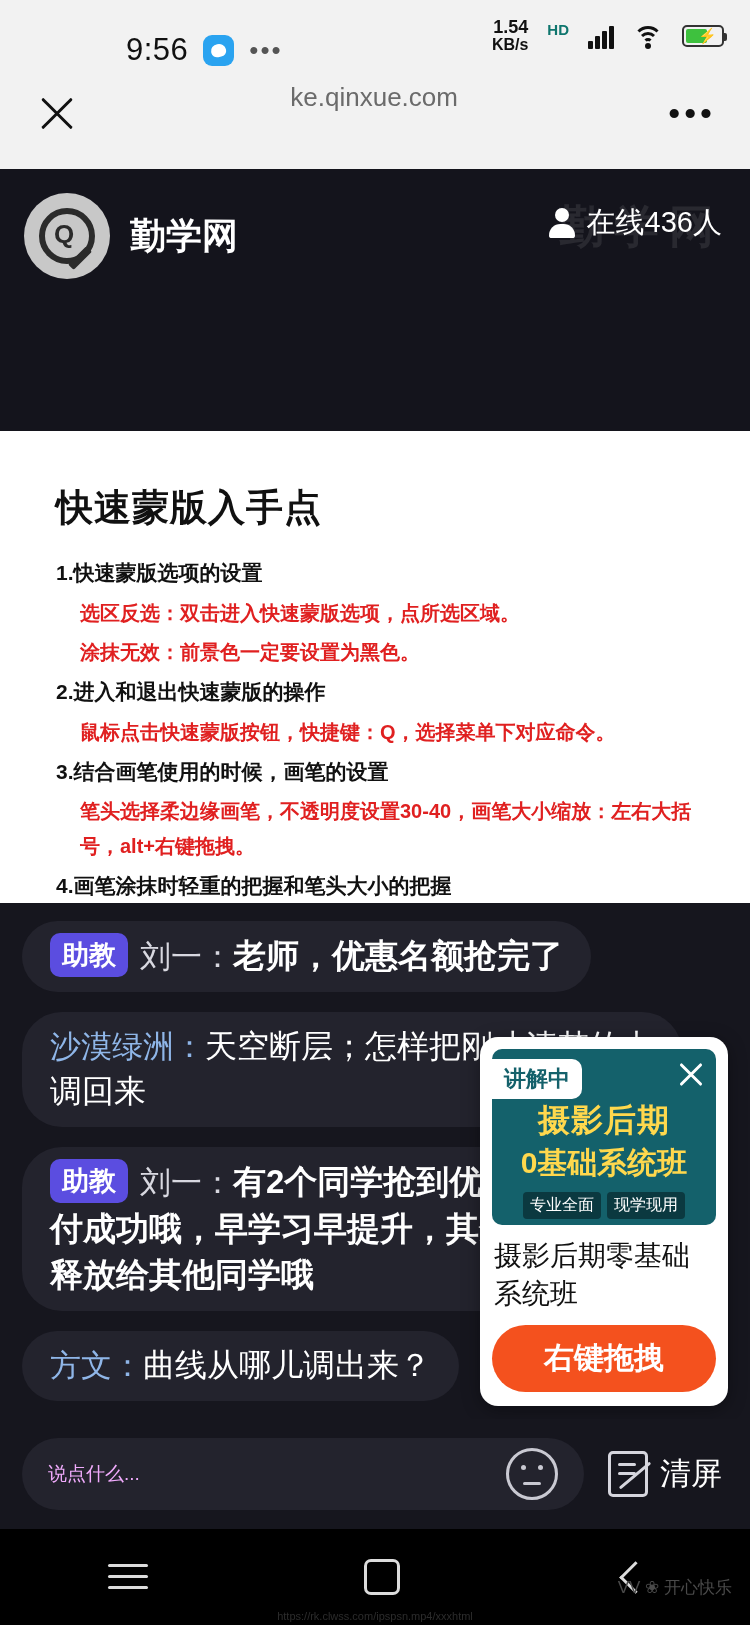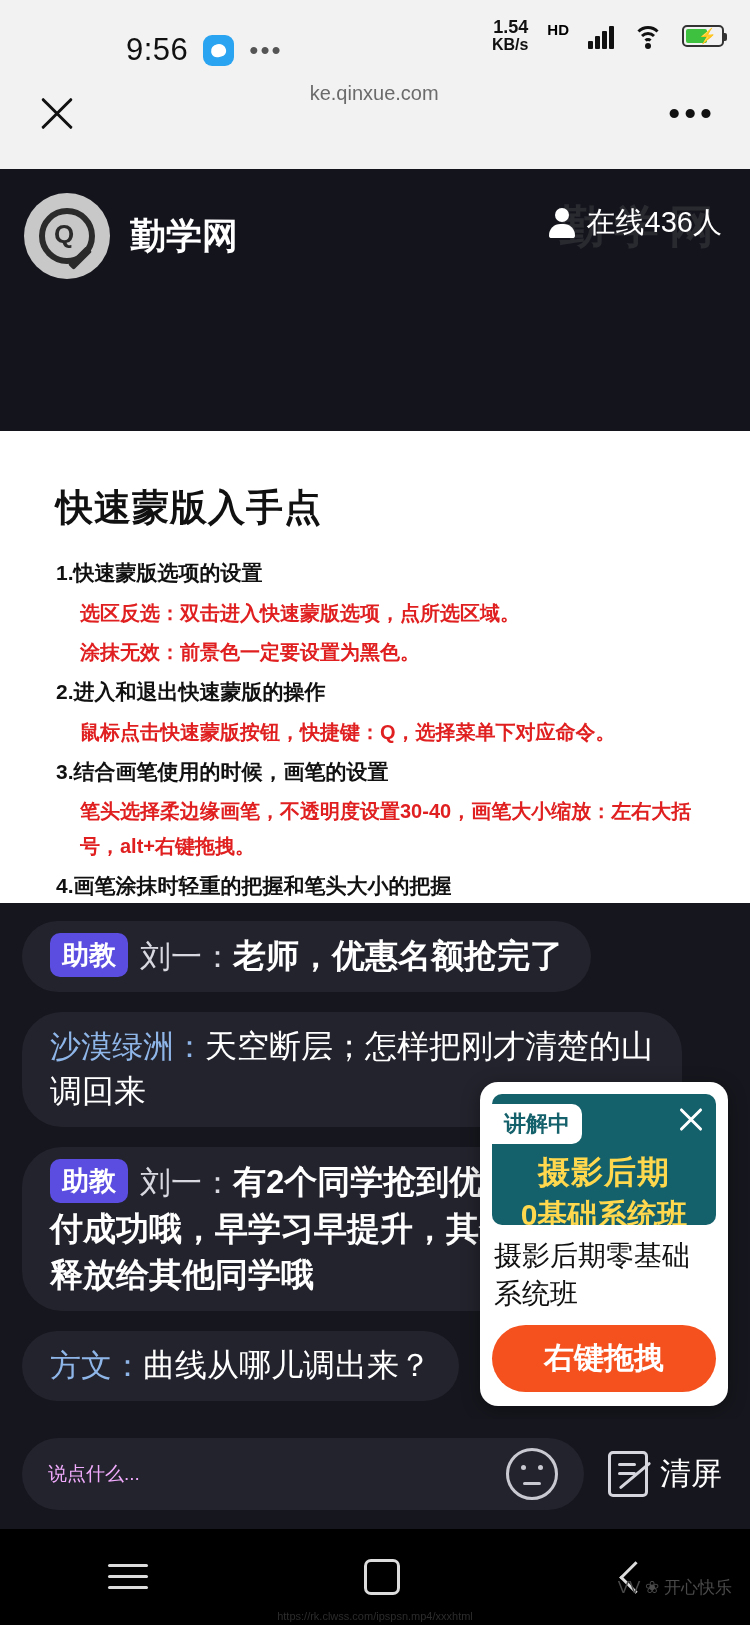--- a/index.html
+++ b/index.html
@@ -42,21 +42,21 @@
     background: #fff;
     transform: rotate(-12deg);
   }
   .sb-dots { font-size: 26px; color: #555; letter-spacing: 2px; line-height: 1;}
   .sb-spacer { flex: 1 1 auto; }
   .sb-right { display: flex; align-items: center; gap: 19px; }
   .sb-kb { text-align: right; line-height: 1.05; }
   .sb-kb .r1 { font-size: 18px; color: #111; font-weight: 600;}
   .sb-kb .r2 { font-size: 16px; color: #111; font-weight: 600;}
   .sb-hd {
-    font-size: 15px; color: #000000; font-weight: 700;
+    font-size: 15px; color: #0f766e; font-weight: 700;
     border: 0; margin-bottom: 14px;
   }
   .bars { display: flex; align-items: flex-end; gap: 2px; height: 26px; }
   .bars i { display: block; width: 5px; background: #111; border-radius: 1px; }
   .bars i:nth-child(1){height:8px}
   .bars i:nth-child(2){height:13px}
   .bars i:nth-child(3){height:18px}
   .bars i:nth-child(4){height:23px}
   .wifi { width: 30px; height: 24px; position: relative; }
   .wifi span {
@@ -98,21 +98,21 @@
   .close-x::before, .close-x::after {
     content:""; position:absolute; left: 2px; top: 22px;
     width: 42px; height: 3px; background: #111; border-radius: 2px;
   }
   .close-x::before { transform: rotate(45deg); }
   .close-x::after { transform: rotate(-45deg); }
   .head-center {
     flex: 1 1 auto; text-align: center; margin-top: 2px;
   }
   .head-title { font-size: 36px; font-weight: 700; color: #111; letter-spacing: 1px;}
-  .head-url { font-size: 20px; color: #6b6b6b; margin-top: 8px; }
+  .head-url { font-size: 26px; color: #6b6b6b; margin-top: 8px; }
   .head-more {
     font-size: 34px; color: #111; letter-spacing: 4px; margin-top: 24px; flex: 0 0 auto;
     line-height: 1;
   }
 
   
   .live-area {
     background: #14141c;
     height: 262px;
     position: relative;
@@ -220,22 +220,22 @@
     width: 248px;
     background: #fff;
     border-radius: 18px;
     padding: 12px 12px 14px 12px;
     box-shadow: 0 4px 18px rgba(0,0,0,0.35);
   }
   .promo-banner {
     position: relative;
     background: #14616b;
     border-radius: 10px;
-    height: 131px;
-    padding: 21px 10px 0 10px;
+    height: 176px;
+    padding: 14px 10px 0 10px;
     text-align: center;
     overflow: hidden;
   }
   .promo-tag {
     position: absolute; left: 0; top: 10px;
     background: #fff; color: #14616b;
     font-size: 22px; font-weight: 700;
     padding: 5px 12px;
     border-radius: 0 10px 10px 0;
   }

